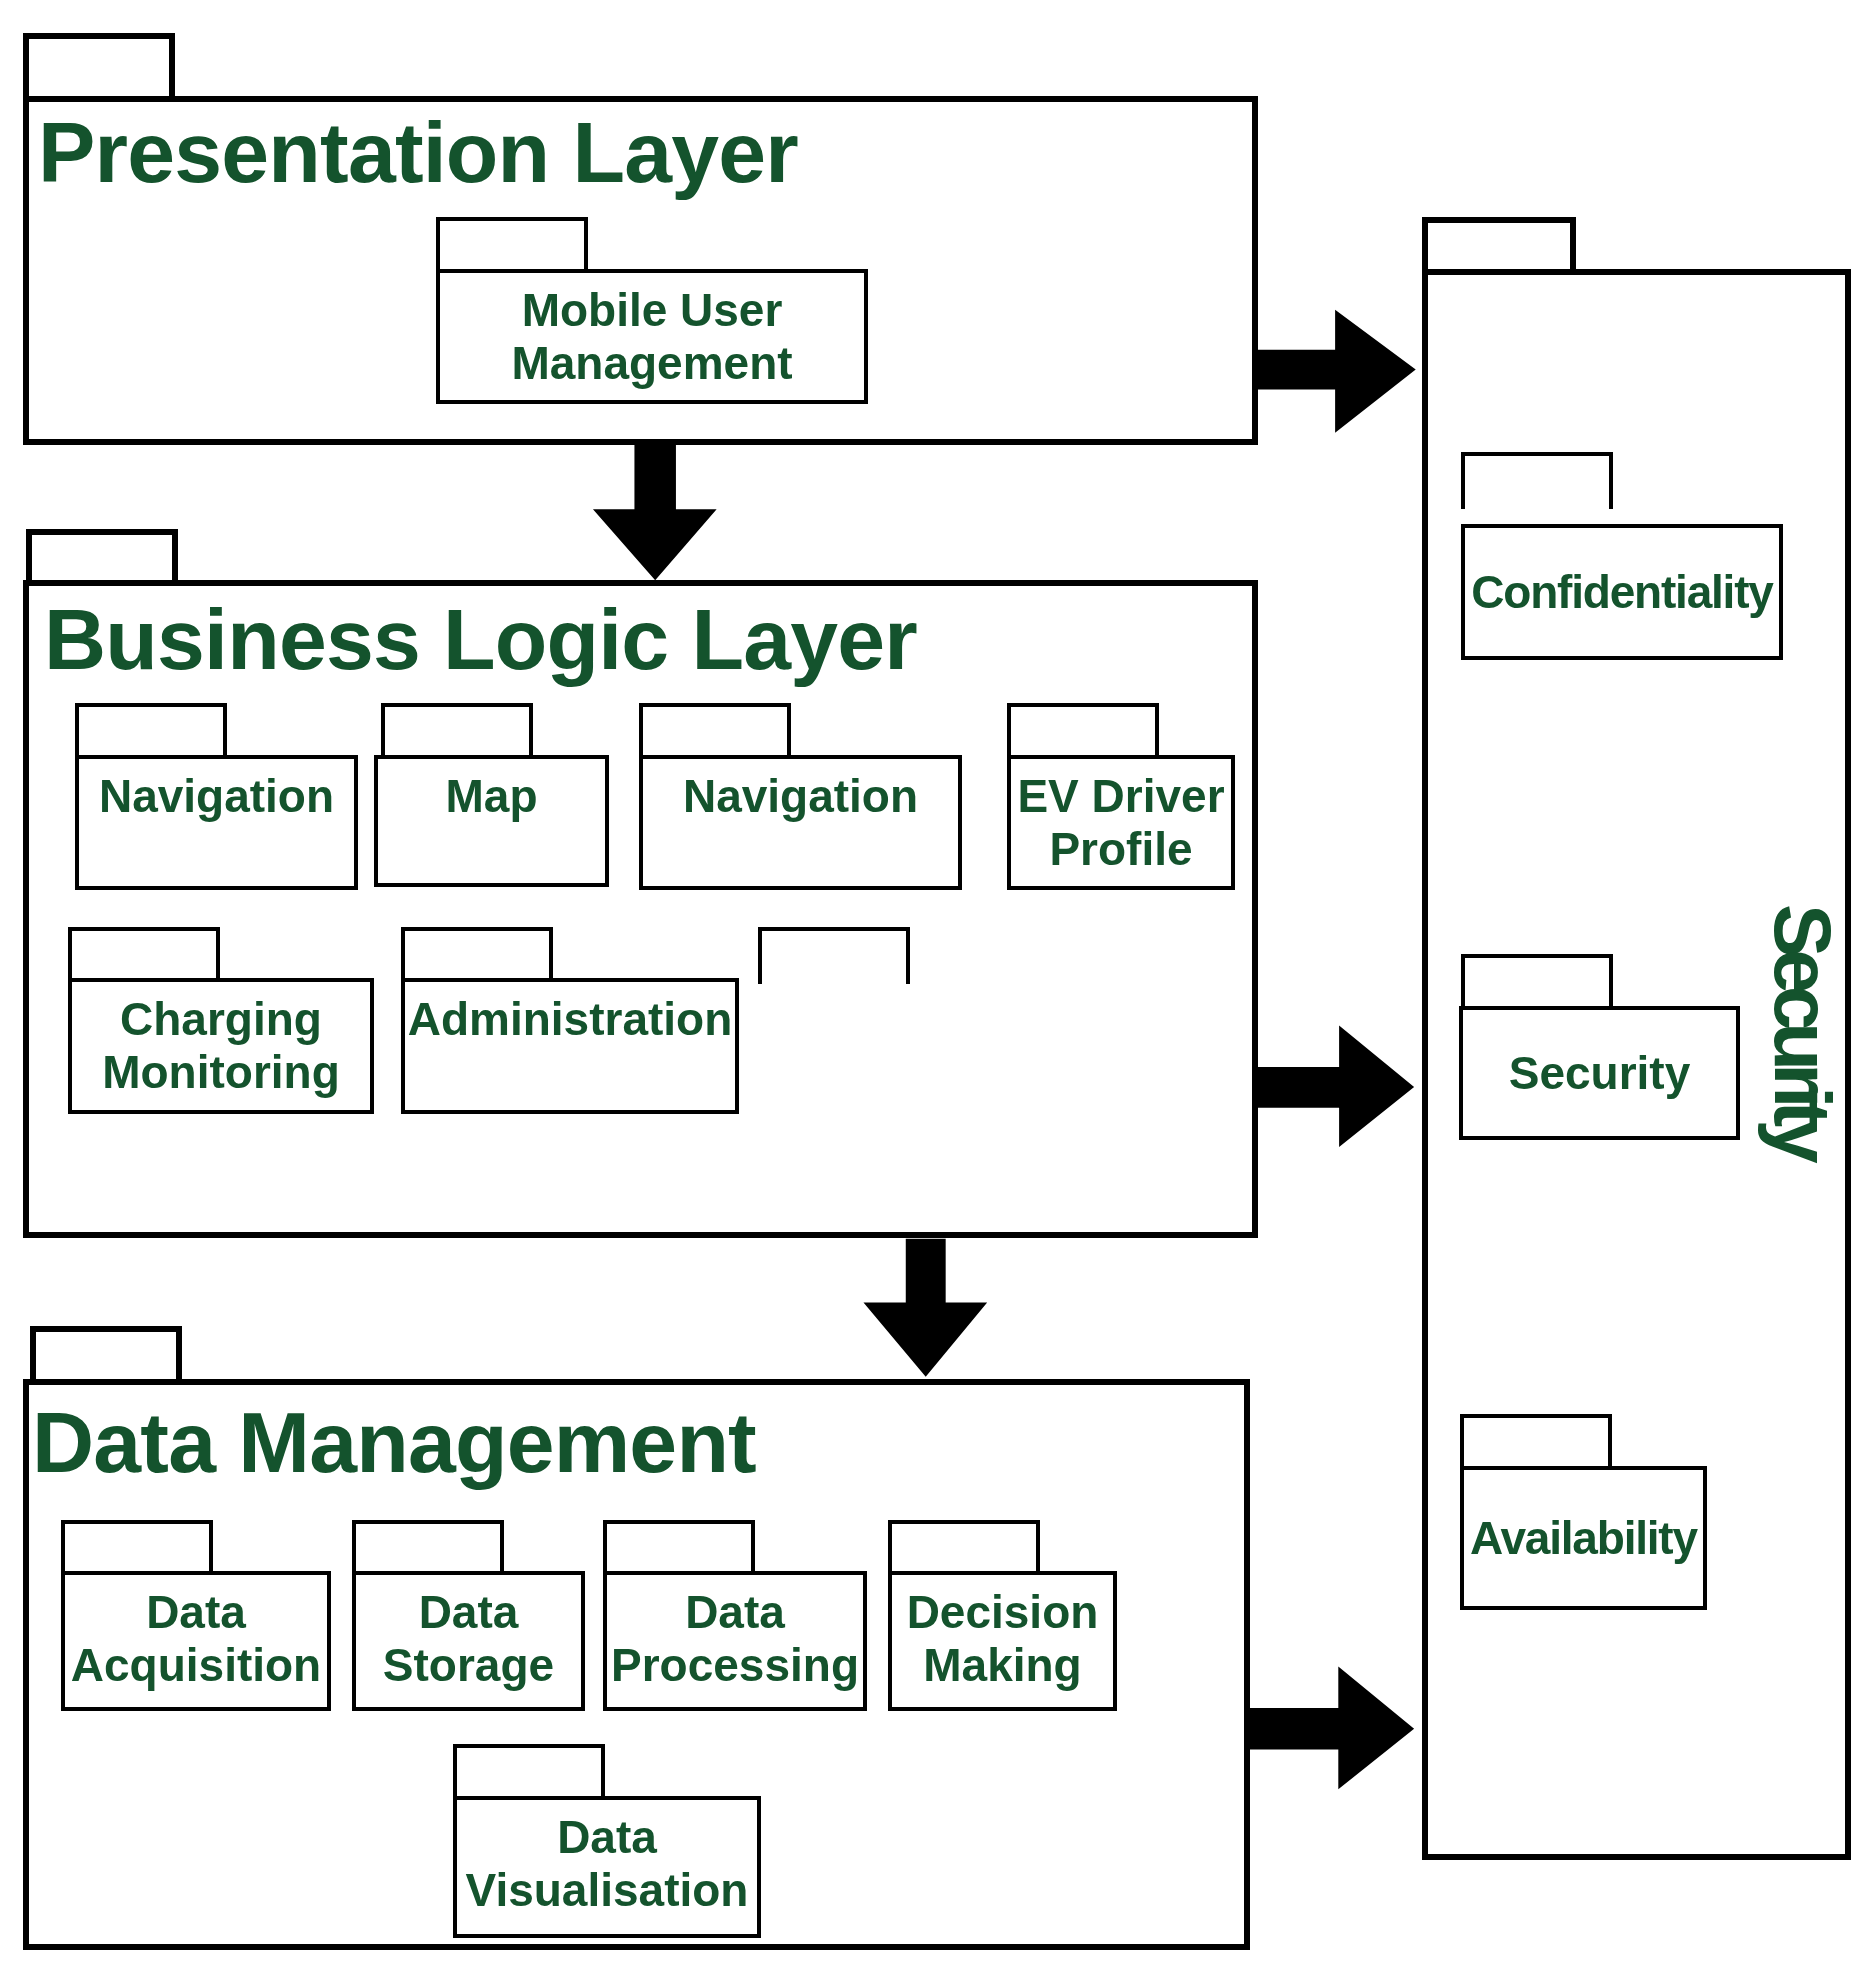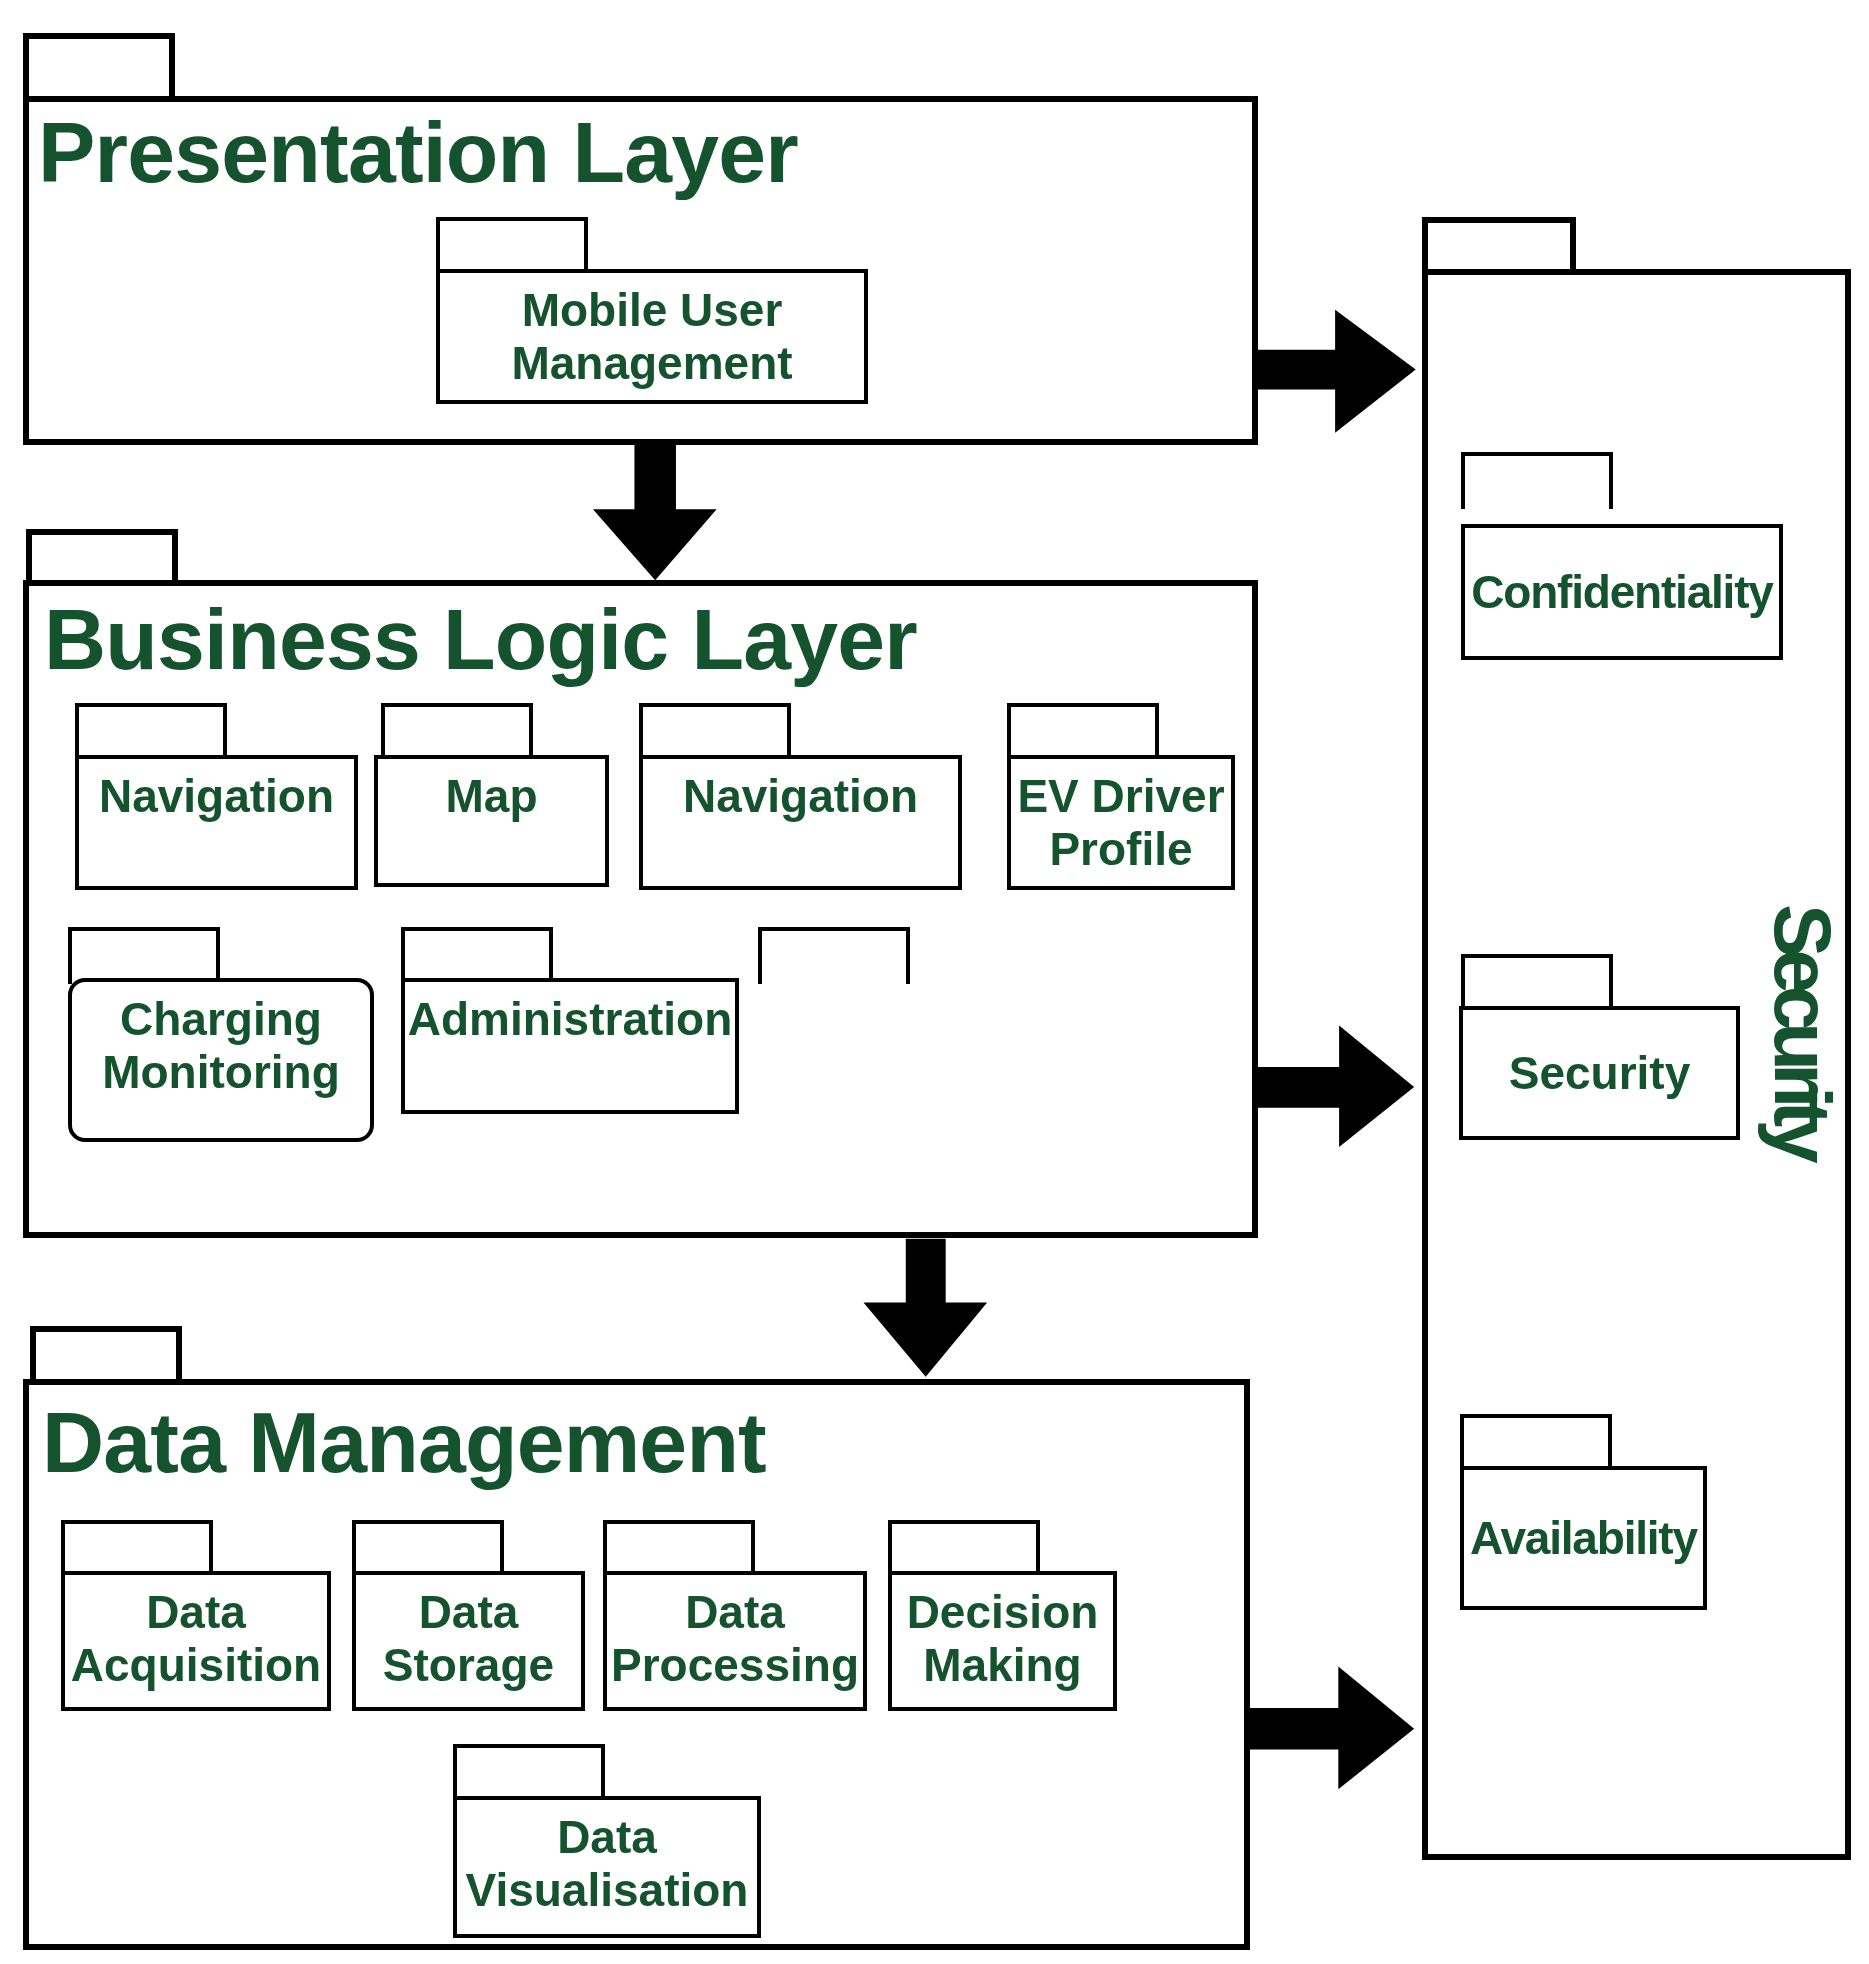--- a/index.html
+++ b/index.html
@@ -74,31 +74,31 @@
   <div class="pkg-box" style="left:374px;top:755px;width:235px;height:132px;">Map</div>
 
   <div class="pkg-tab" style="left:639px;top:703px;height:57px;"></div>
   <div class="pkg-box" style="left:639px;top:755px;width:323px;height:135px;">Navigation</div>
 
   <div class="pkg-tab" style="left:1007px;top:703px;height:57px;"></div>
   <div class="pkg-box" style="left:1007px;top:755px;width:228px;height:135px;">EV Driver
 Profile</div>
 
   <div class="pkg-tab" style="left:68px;top:927px;height:57px;"></div>
-  <div class="pkg-box" style="left:68px;top:978px;width:306px;height:164px;border-radius:17px;">Charging
+  <div class="pkg-box" style="left:68px;top:978px;width:306px;height:136px;">Charging
 Monitoring</div>
 
   <div class="pkg-tab" style="left:401px;top:927px;height:57px;"></div>
   <div class="pkg-box" style="left:401px;top:978px;width:338px;height:136px;">Administration</div>
 
   <div class="pkg-tab" style="left:758px;top:927px;height:57px;"></div>
 
   <div class="layer-tab" style="left:30px;top:1326px;width:152px;height:60px;"></div>
   <div class="layer-box" style="left:23px;top:1379px;width:1227px;height:571px;"></div>
-  <div class="layer-title" style="left:42px;top:1395px;text-align:right;">Data Management</div>
+  <div class="layer-title" style="left:32px;top:1395px;text-align:right;">Data Management</div>
 
   <div class="pkg-tab" style="left:61px;top:1520px;height:57px;"></div>
   <div class="pkg-box" style="left:61px;top:1571px;width:270px;height:140px;">Data
 Acquisition</div>
 
   <div class="pkg-tab" style="left:352px;top:1520px;height:57px;"></div>
   <div class="pkg-box" style="left:352px;top:1571px;width:233px;height:140px;">Data
 Storage</div>
 
   <div class="pkg-tab" style="left:603px;top:1520px;height:57px;"></div>

